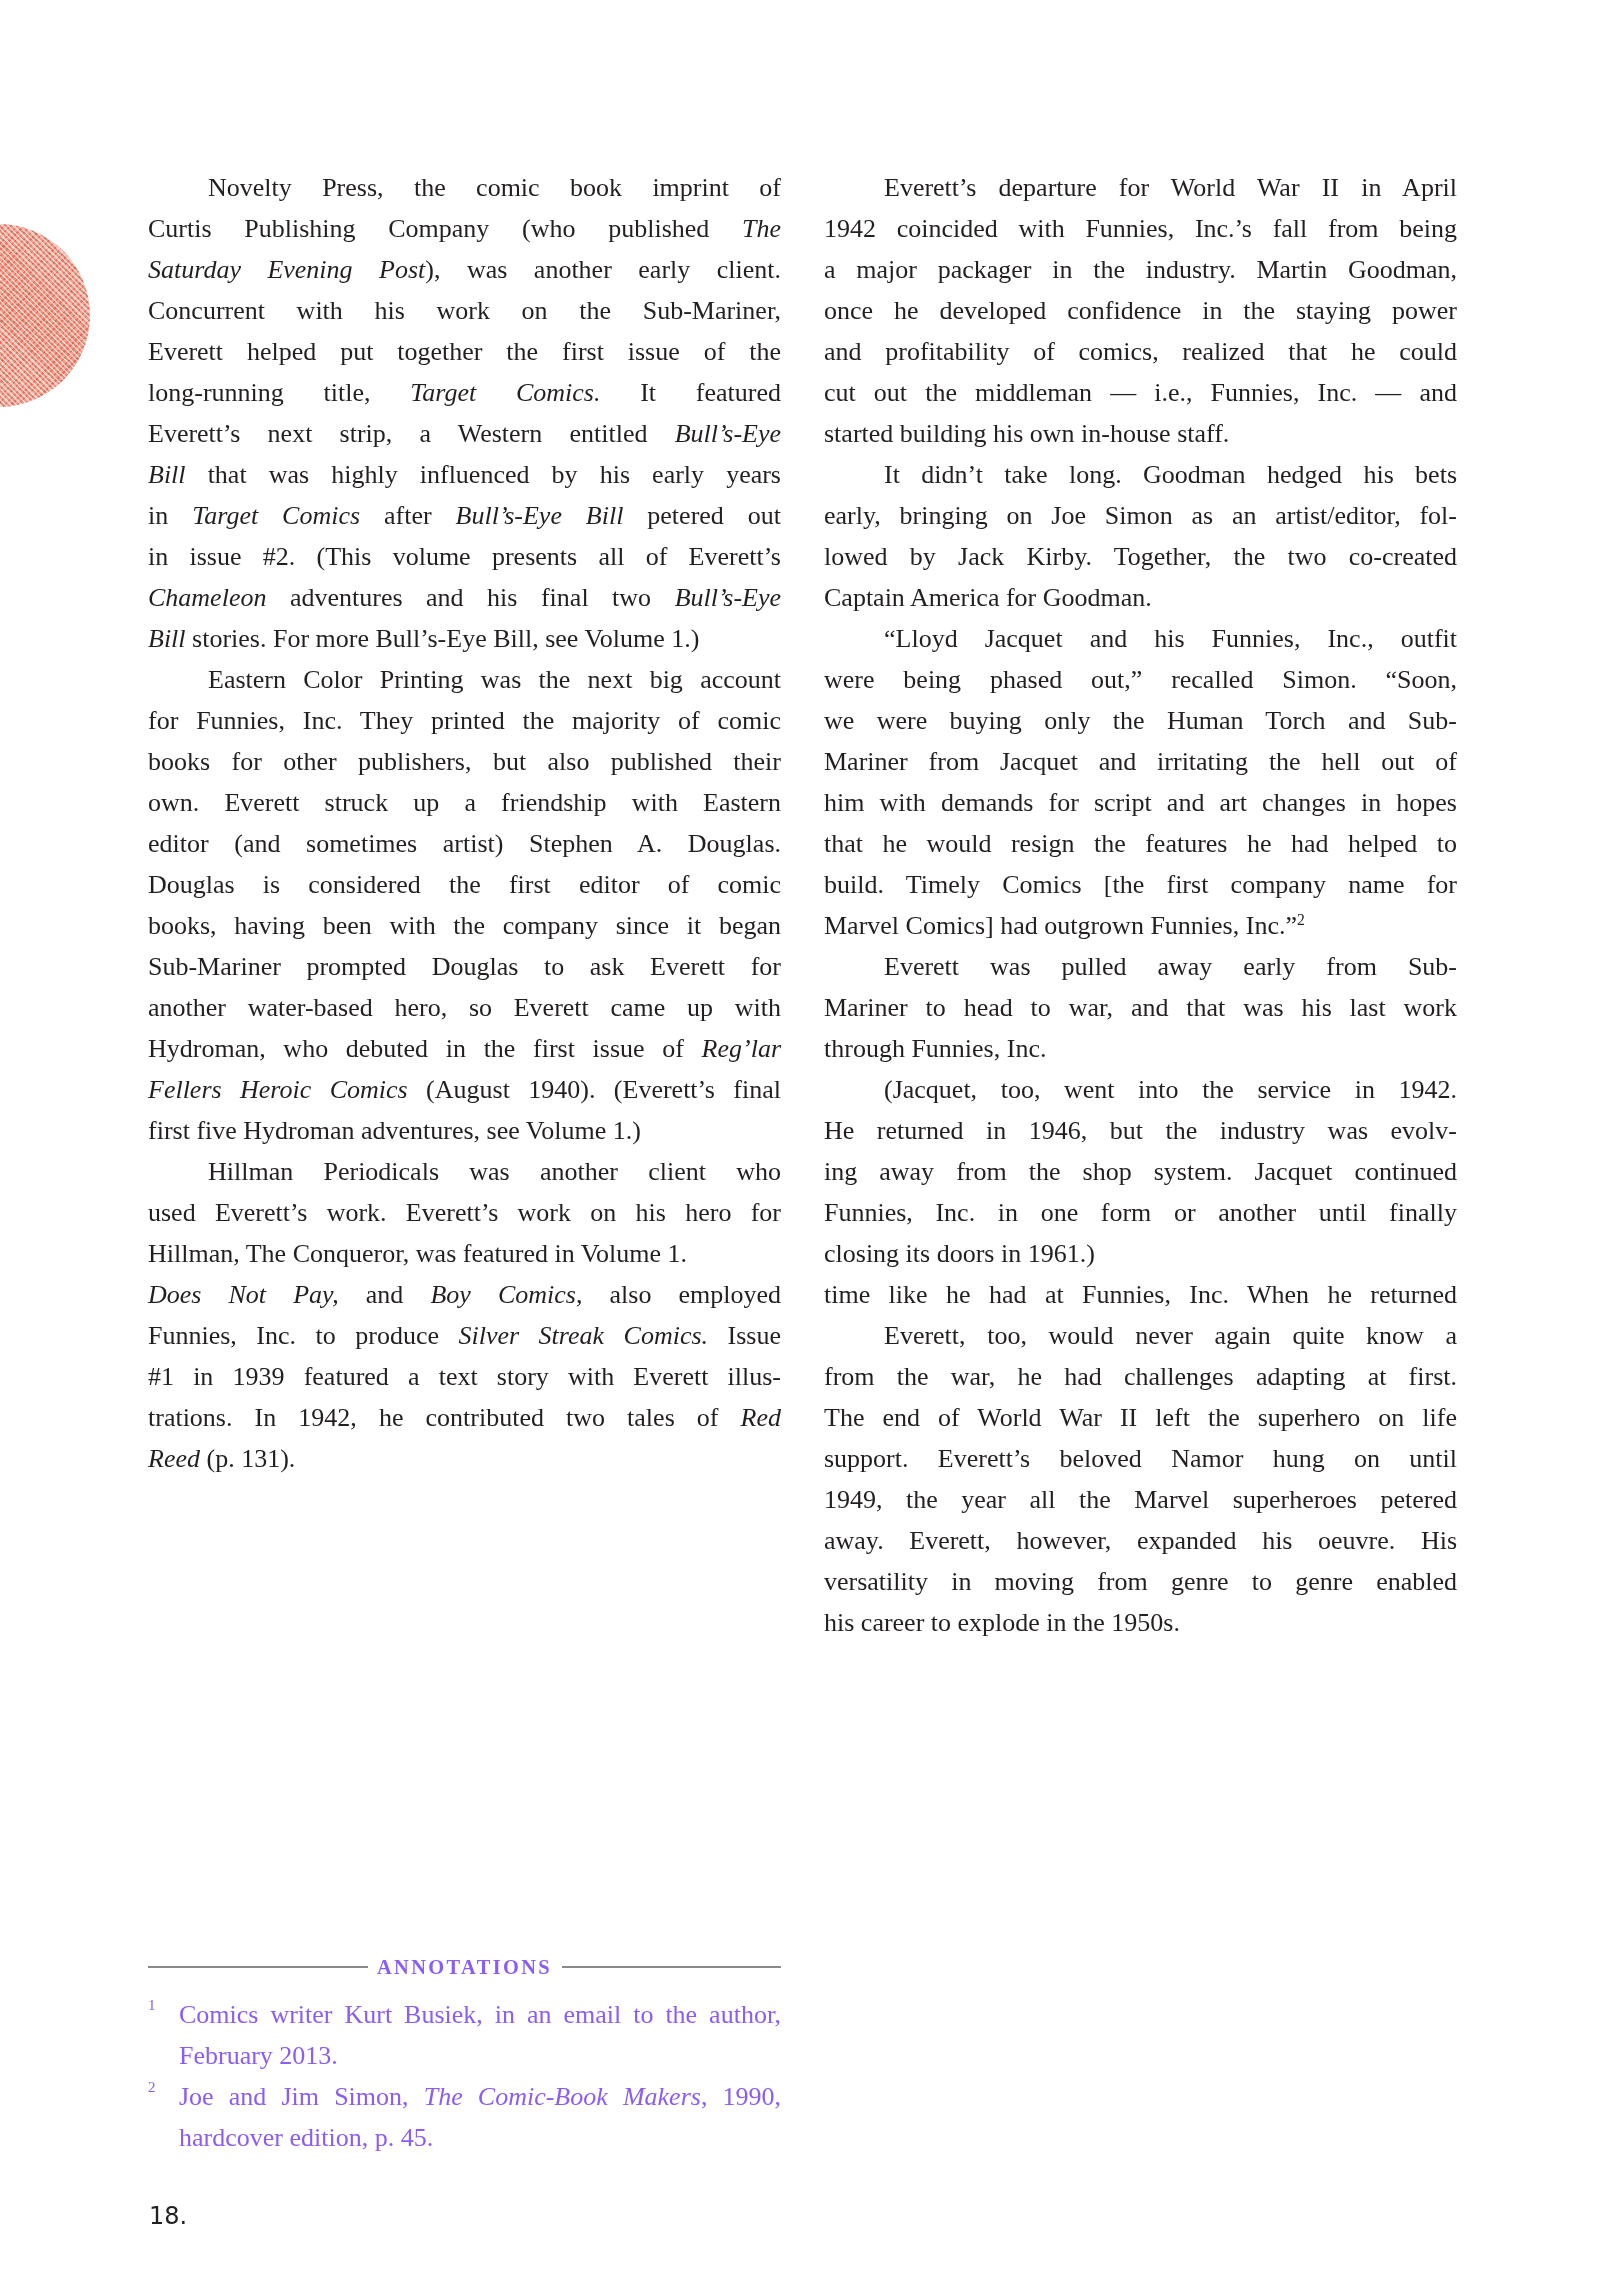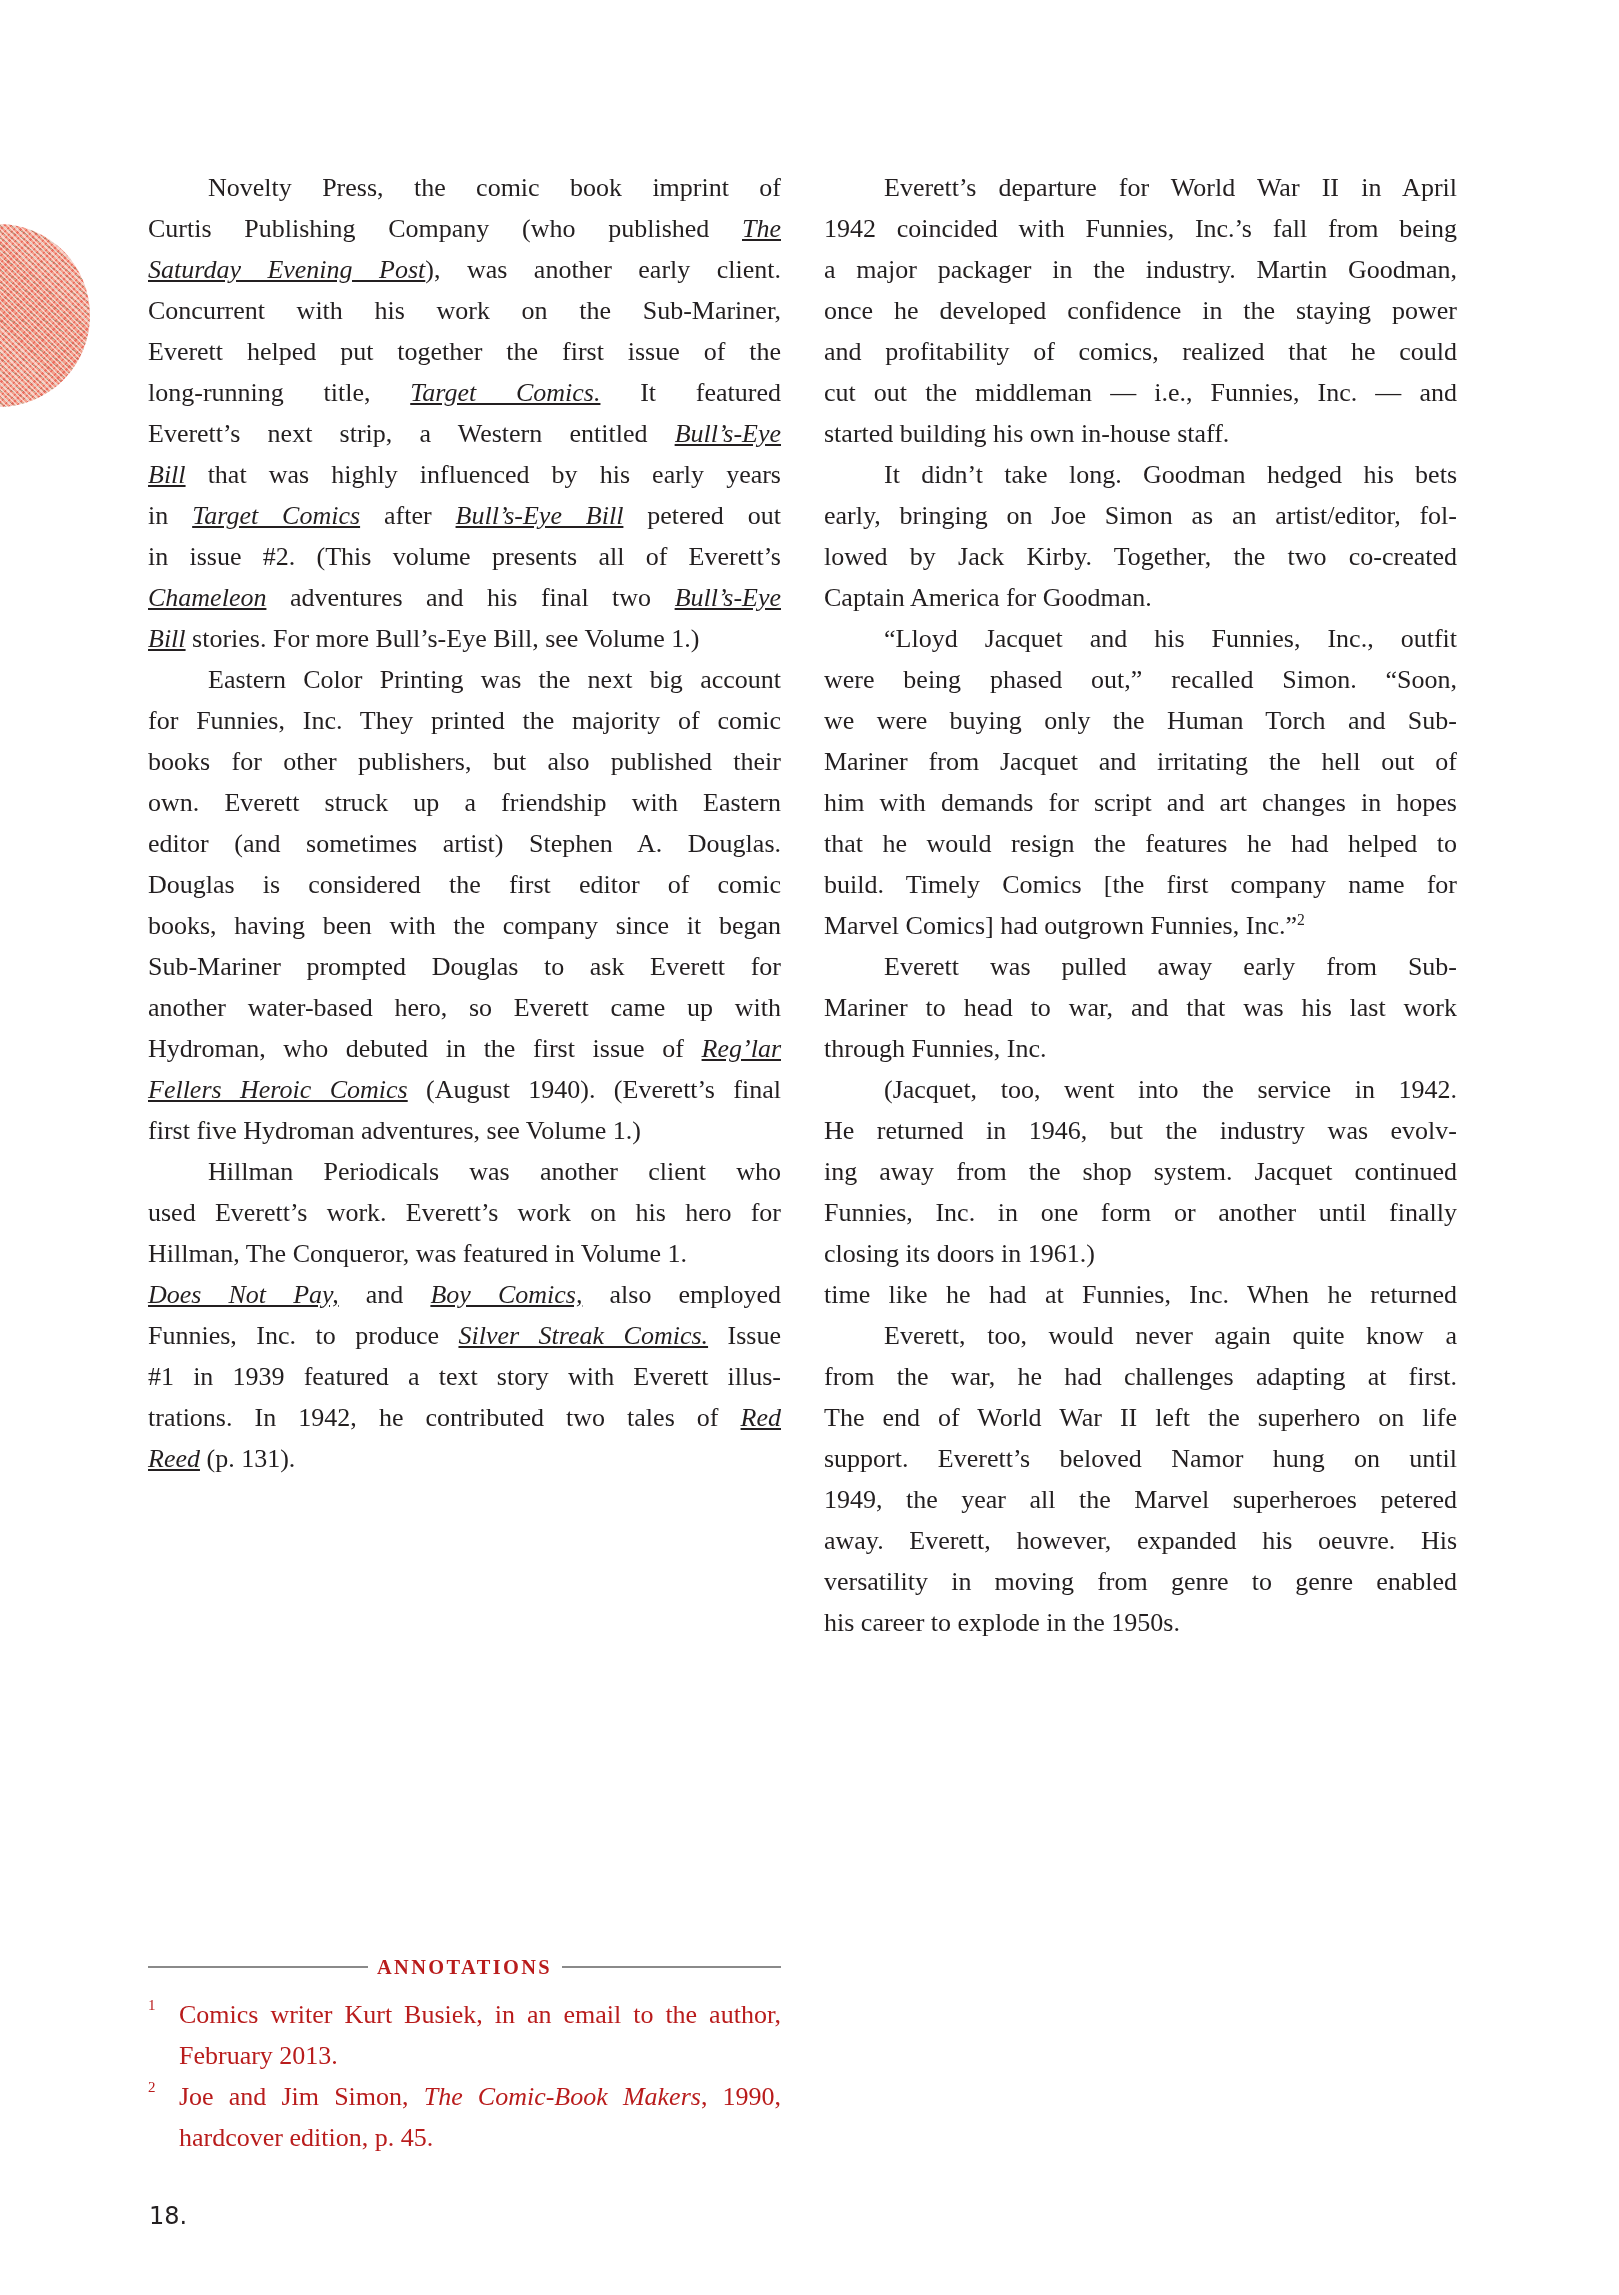--- a/index.html
+++ b/index.html
@@ -19,25 +19,25 @@
     position: absolute; top: 167px; width: 633px;
     font-family: "Liberation Serif", "DejaVu Serif", serif;
     font-size: 26px; line-height: 41px; color: #231f20;
   }
   .col-left { left: 148px; }
   .col-right { left: 824px; }
 
   .line { display: block; height: 41px; white-space: nowrap; text-align: justify; text-align-last: justify; overflow: visible; }
   .line.last { text-align-last: left; }
   .line.indent { padding-left: 60px; }
-  .line i, .line .it { font-style: italic; text-decoration: underline; }
+  .line i, .line .it { font-style: italic; }
   sup.fn { font-size: 15.7px; vertical-align: 9.4px; line-height: 0; }
 
   .annotations { position: absolute; left: 148px; top: 1953px; width: 633px;
-    font-family: "Liberation Serif", "DejaVu Serif", serif; color: #b91c1c; }
+    font-family: "Liberation Serif", "DejaVu Serif", serif; color: #8b5cf6; }
   .ann-header { position: relative; height: 28px; display: flex; align-items: center; }
   .ann-rule { flex: 1; height: 1.6px; background: #8a8a8a; }
   .ann-title { font-weight: bold; font-size: 20.4px; letter-spacing: 2.4px; padding: 0 9.4px; line-height: 28px; }
   .notes { margin-top: 13.3px; font-size: 26px; line-height: 41px; }
   .note { position: relative; padding-left: 31px; }
   .note .num { position: absolute; left: 0; top: 0; font-size: 15px; line-height: 23.5px; }
   .note .nline { display: block; white-space: nowrap; text-align: justify; text-align-last: justify; }
   .note .nline.last { text-align-last: left; }
   .note .nline.first { margin-left: -11.8px; padding-left: 11.8px; }
 

